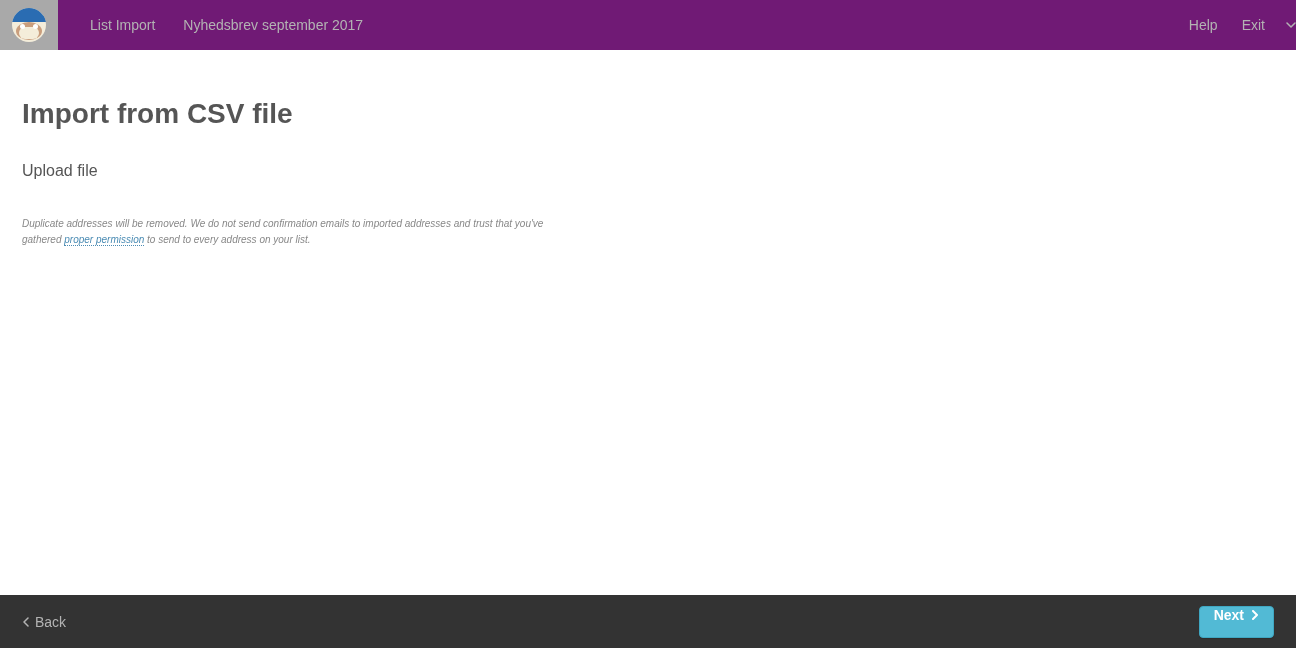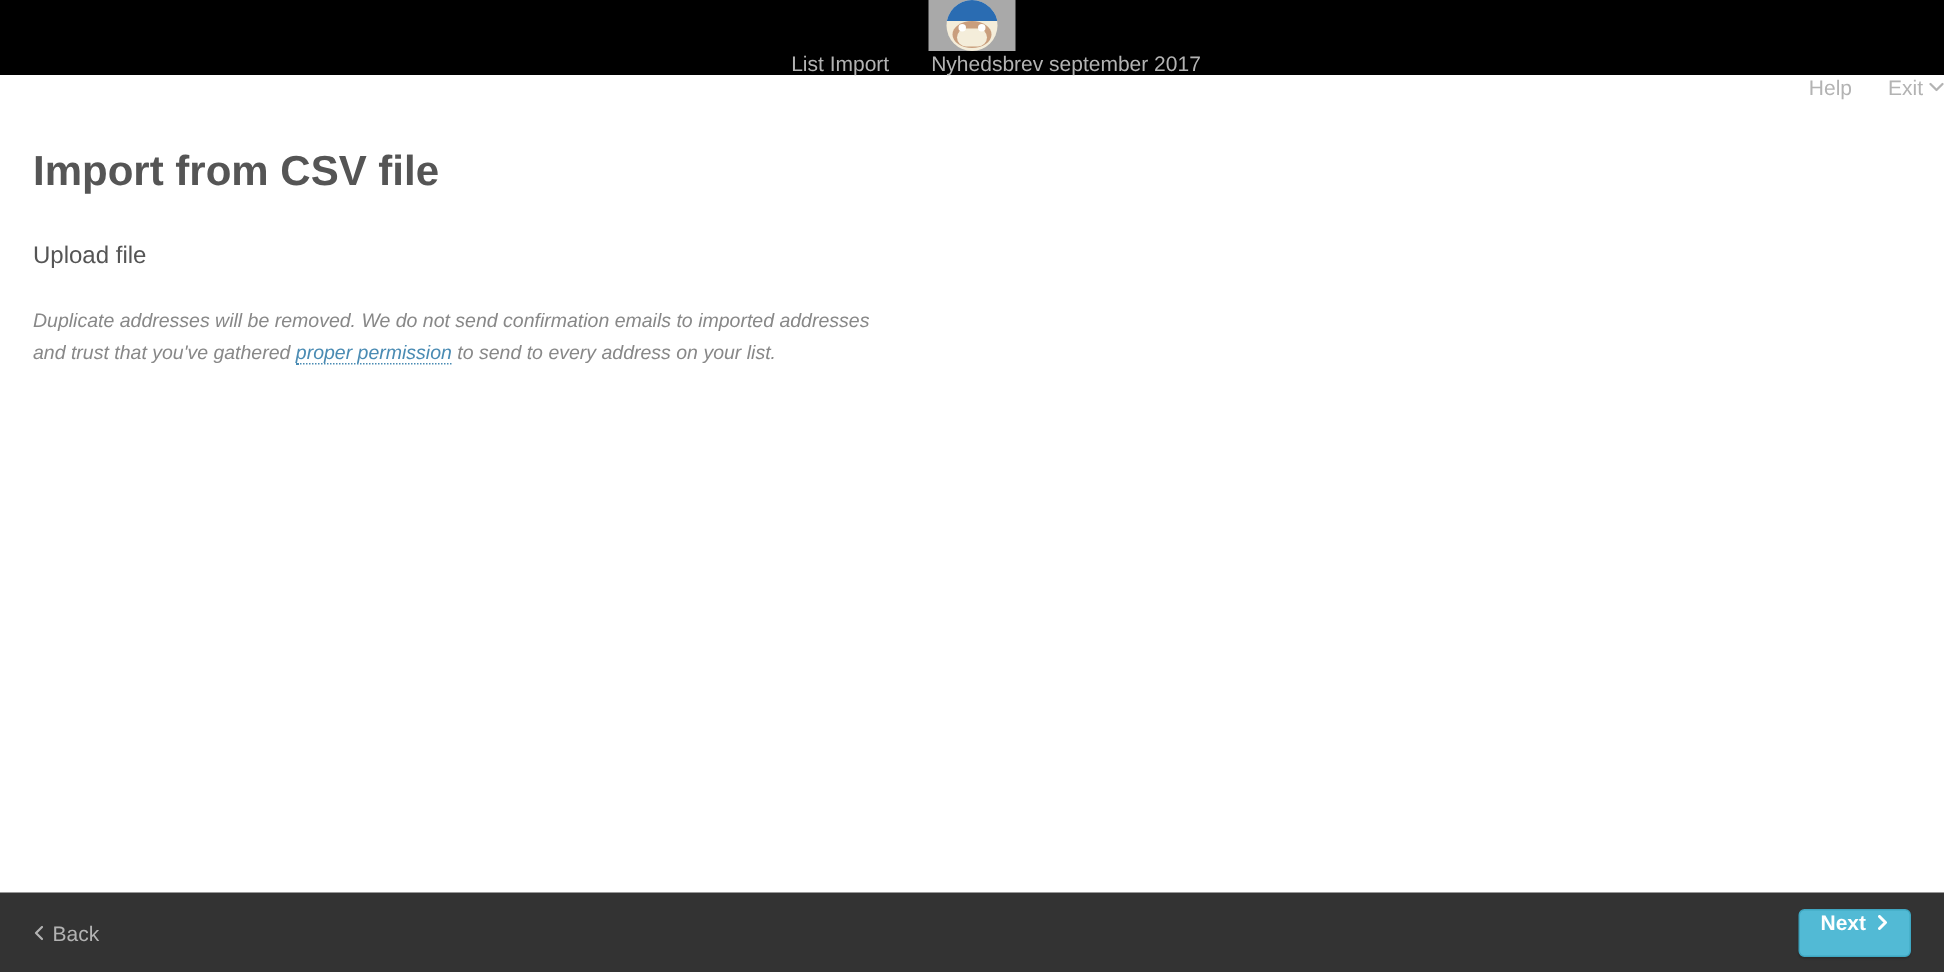--- a/index.html
+++ b/index.html
@@ -9,27 +9,26 @@
     }
     body {
       font-family: "Helvetica Neue", Helvetica, Arial, sans-serif;
       width: 1296px;
       height: 648px;
       background: #ffffff;
       overflow: hidden;
       position: relative;
     }
     .topbar {
-      background: #000000;
+      background: #701a75;
       height: 50px;
       display: flex;
       align-items: center;
       color: #b3b3b3;
       font-size: 14px;
-      flex-direction: column;
     }
     .logo-box {
       width: 58px;
       height: 50px;
       background: #a9a9a9;
       display: flex;
       align-items: center;
       justify-content: center;
     }
     .logo-circle {
@@ -104,21 +103,21 @@
       align-items: center;
       gap: 24px;
     }
     .topbar-link {
       color: #b3b3b3;
       cursor: pointer;
     }
     .exit-wrap {
       display: flex;
       align-items: center;
-      gap: 4px;
+      gap: 21px;
       cursor: pointer;
     }
     .chevron-down {
       display: inline-block;
     }
     .chevron-down svg { display:block; }
 
     .content {
       padding: 48px 22px 0 22px;
       color: #333;
@@ -163,22 +162,22 @@
     .hint-row {
       margin-top: 10px;
       font-size: 13px;
       color: #9b9b9b;
     }
     .link {
       color: #2a7ab0;
       cursor: pointer;
     }
     .disclaimer {
-      margin-top: 24px;
-      font-size: 13px;
+      margin-top: 36px;
+      font-size: 10px;
       font-style: italic;
       color: #888888;
       max-width: 560px;
       line-height: 1.6;
     }
     .disclaimer .underlined {
       color: #4a8bb3;
       border-bottom: 1px dotted #4a8bb3;
       cursor: pointer;
       font-style: italic;

